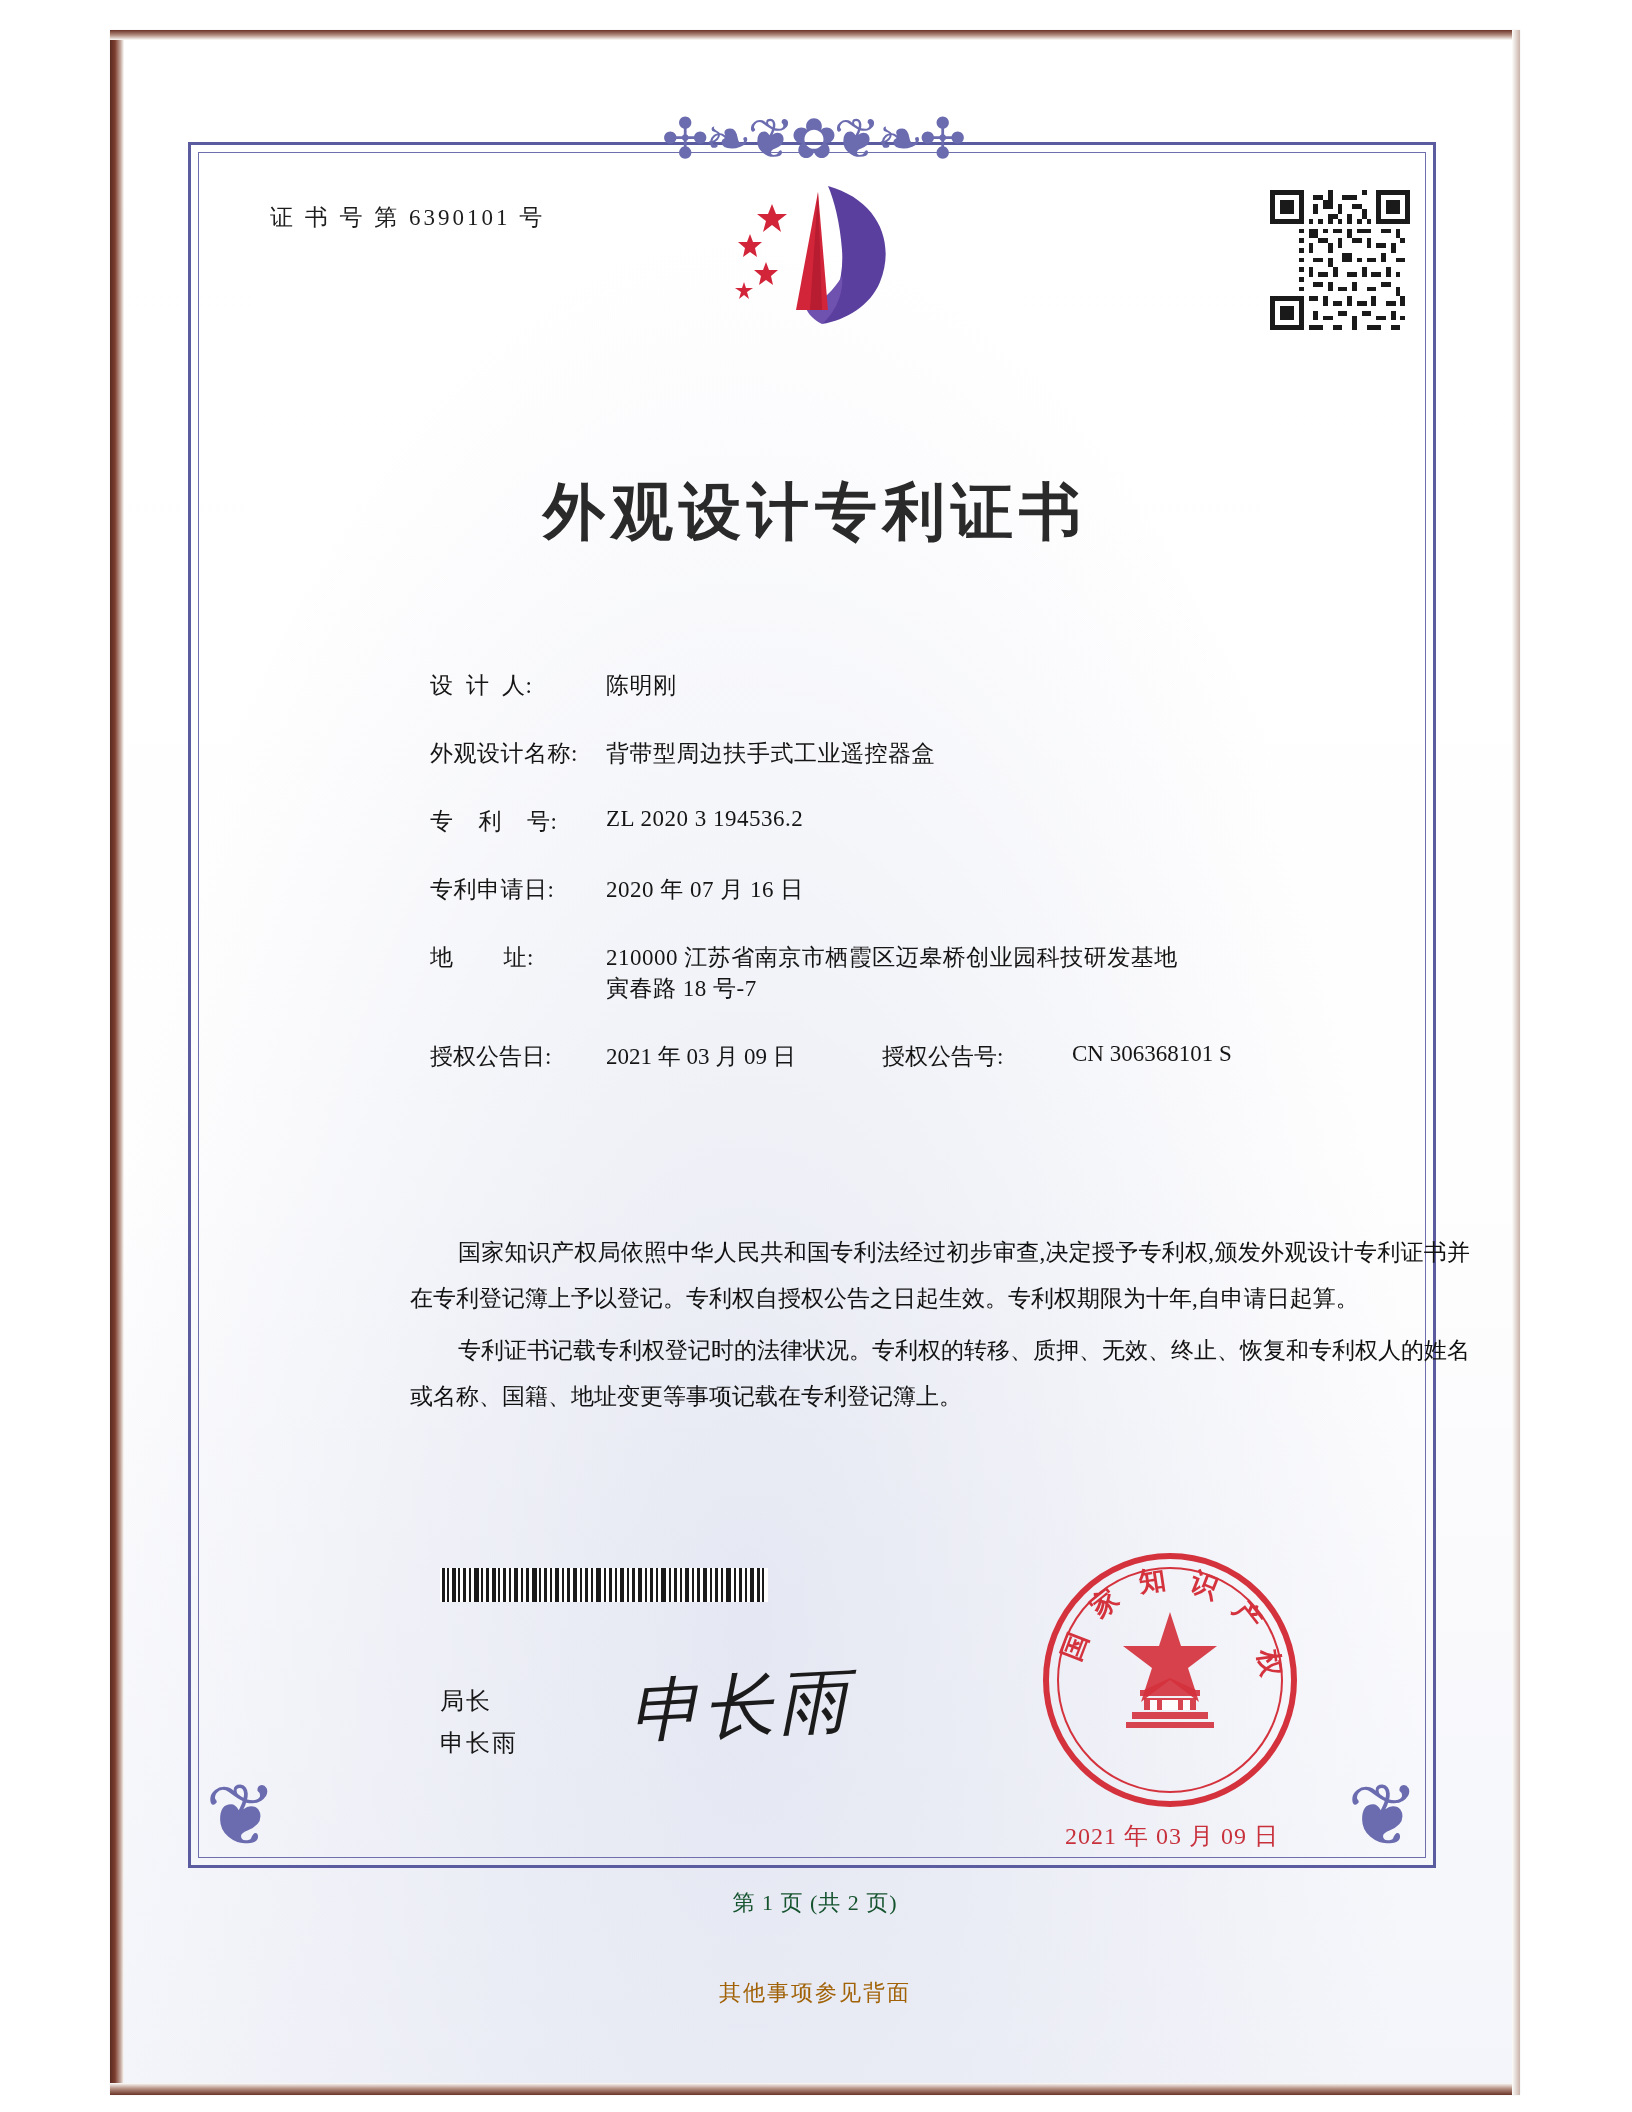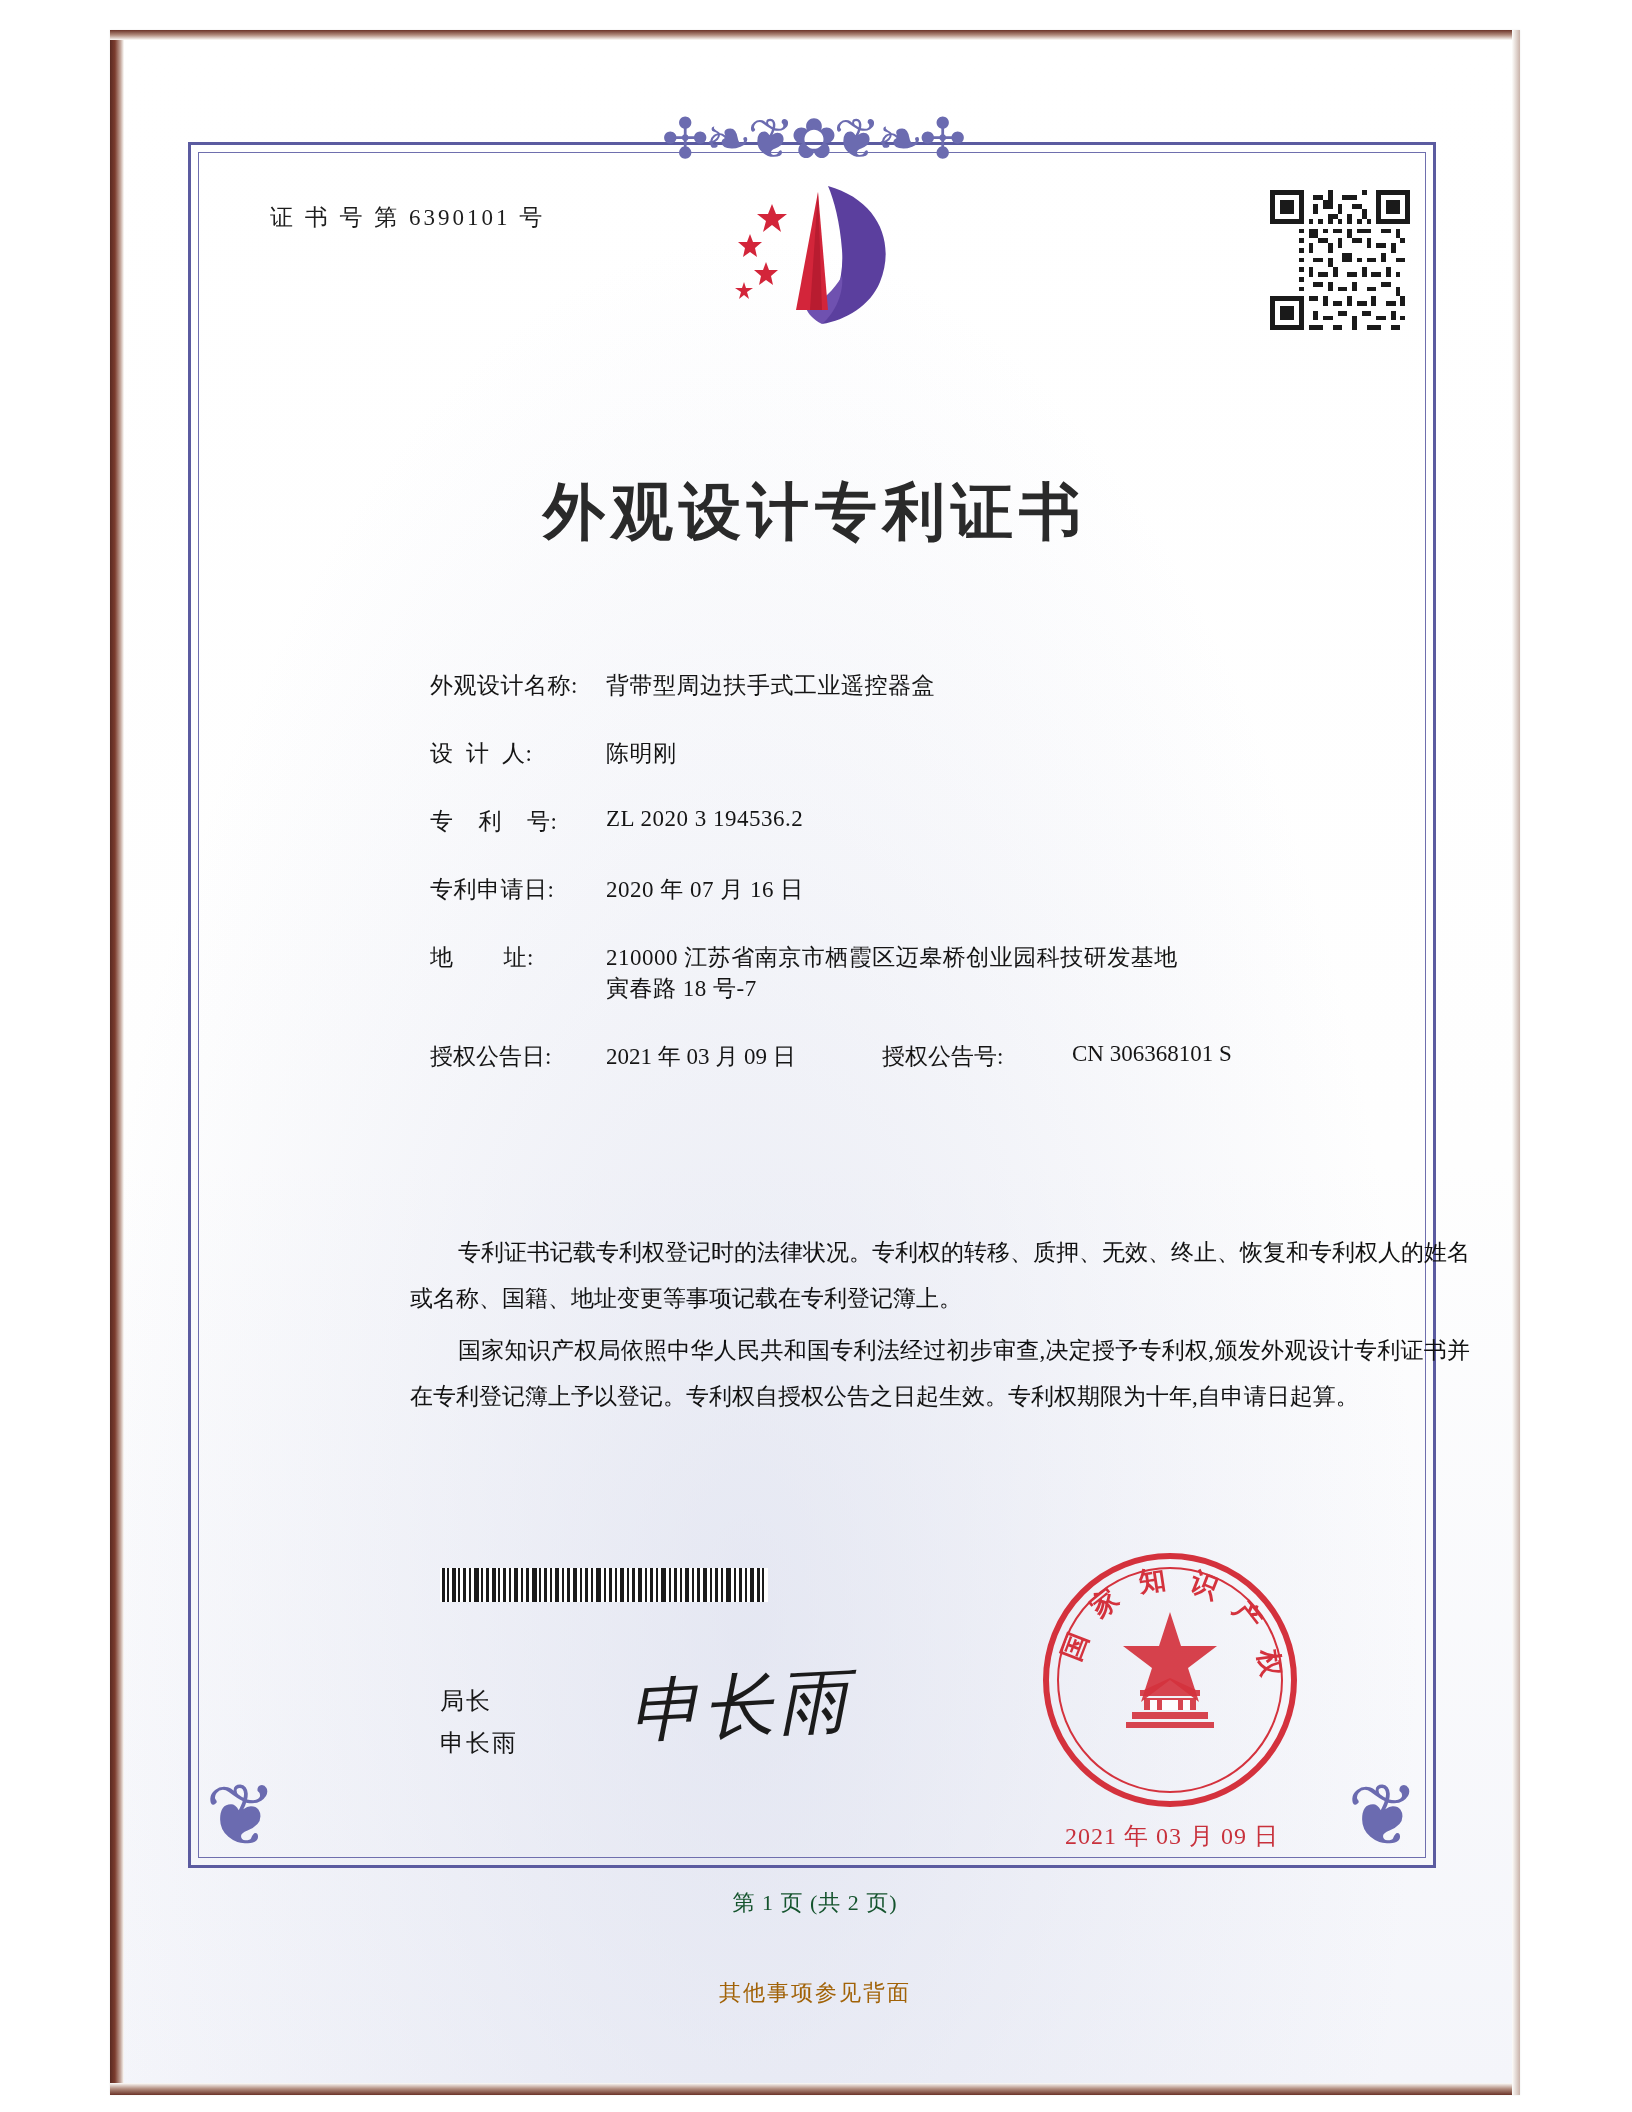--- a/index.html
+++ b/index.html
@@ -430,27 +430,27 @@
         <rect x="25" y="28" width="2" height="1"></rect>
       </g>
     </svg>
   </div>
 
   <div class="title">外观设计专利证书</div>
 
   <div class="fields">
 
     <div class="field">
+      <div class="label">设  计  人:</div>
+      <div class="value">陈明刚</div>
+    </div>
+
+    <div class="field">
       <div class="label">外观设计名称:</div>
       <div class="value">背带型周边扶手式工业遥控器盒</div>
-    </div>
-
-    <div class="field">
-      <div class="label">设  计  人:</div>
-      <div class="value">陈明刚</div>
     </div>
 
     <div class="field">
       <div class="label">专    利    号:</div>
       <div class="value">ZL 2020 3 194536.2</div>
     </div>
 
     <div class="field">
       <div class="label">专利申请日:</div>
       <div class="value">2020 年 07 月 16 日</div>
@@ -467,22 +467,22 @@
 
     <div class="pubrow">
       <div class="pl">授权公告日:</div>
       <div class="pv">2021 年 03 月 09 日</div>
       <div class="pl2">授权公告号:</div>
       <div class="pv2">CN 306368101 S</div>
     </div>
   </div>
 
   <div class="paras">
+    <p>国家知识产权局依照中华人民共和国专利法经过初步审查,决定授予专利权,颁发外观设计专利证书并在专利登记簿上予以登记。专利权自授权公告之日起生效。专利权期限为十年,自申请日起算。</p>
     <p>专利证书记载专利权登记时的法律状况。专利权的转移、质押、无效、终止、恢复和专利权人的姓名或名称、国籍、地址变更等事项记载在专利登记簿上。</p>
-    <p>国家知识产权局依照中华人民共和国专利法经过初步审查,决定授予专利权,颁发外观设计专利证书并在专利登记簿上予以登记。专利权自授权公告之日起生效。专利权期限为十年,自申请日起算。</p>
   </div>
 
   <div class="barcode">
     <svg viewBox="0 0 328 34" width="328" height="34" shape-rendering="crispEdges" aria-hidden="true">
       <rect width="328" height="34" fill="#ffffff"></rect>
       <g fill="#1a1a1a">
         <rect x="2" y="0" width="3" height="34"></rect>
           <rect x="7" y="0" width="2" height="34"></rect>
         <rect x="12" y="0" width="4" height="34"></rect>
           <rect x="18" y="0" width="2" height="34"></rect>

